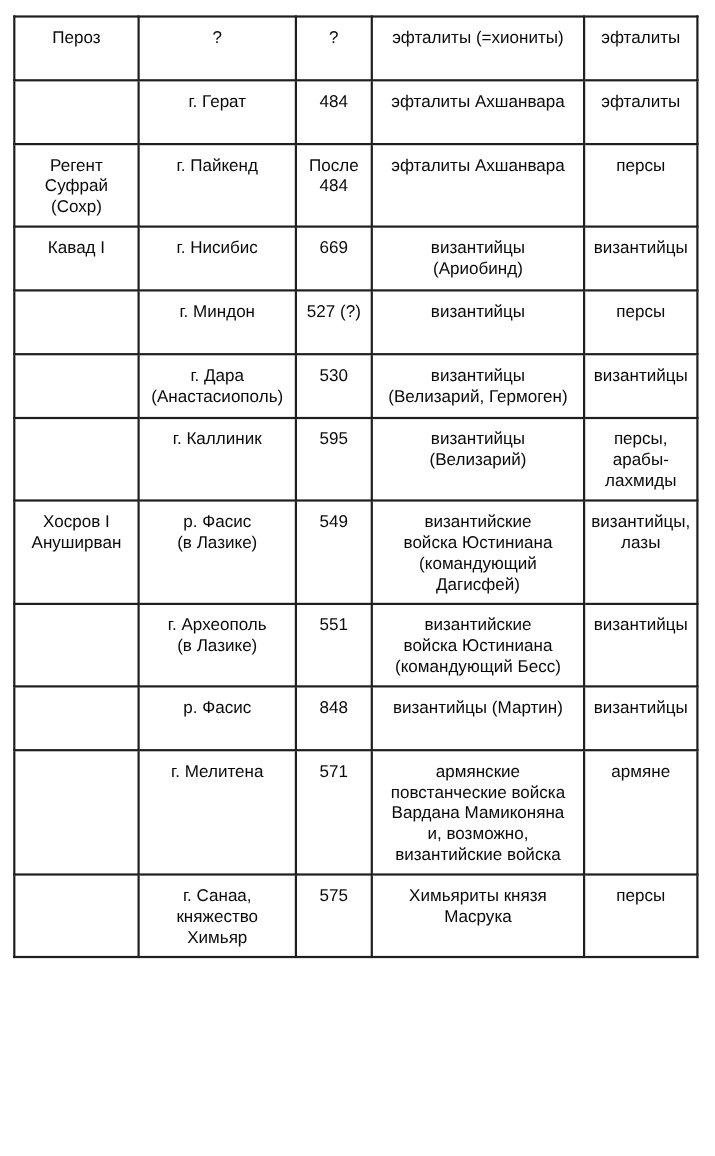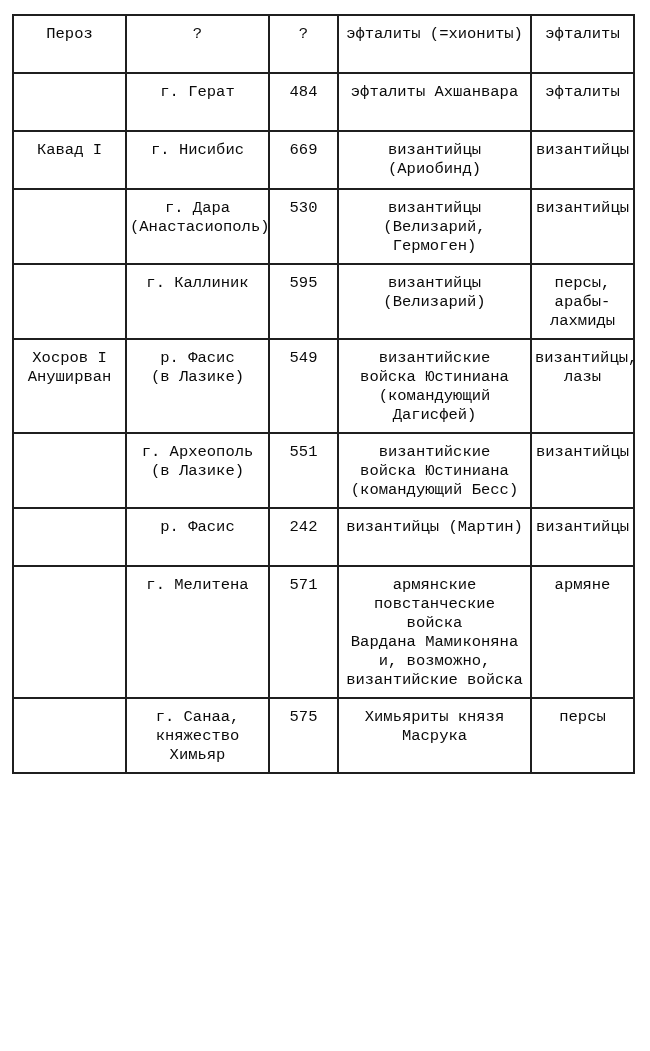--- a/index.html
+++ b/index.html
@@ -8,21 +8,21 @@
     background: #ffffff;
     width: 650px;
     height: 1051px;
     overflow: hidden;
   }
   .page {
     position: relative;
     width: 650px;
     height: 1051px;
     background: #ffffff;
-    font-family: Liberation Mono, monospace;
+    font-family: Liberation Sans, sans-serif;
     color: #000000;
   }
   table.battles {
     position: absolute;
     left: 12px;
     top: 14px;
     width: 621px;
     border-collapse: collapse;
     table-layout: fixed;
   }
@@ -65,26 +65,43 @@
         <td>эфталиты</td>
       </tr>
       <tr>
         <td></td>
         <td>г. Герат</td>
         <td>484</td>
         <td>эфталиты Ахшанвара</td>
         <td>эфталиты</td>
       </tr>
       <tr>
+        <td>Регент
+Суфрай
+(Сохр)</td>
+        <td>г. Пайкенд</td>
+        <td>После
+484</td>
+        <td>эфталиты Ахшанвара</td>
+        <td>персы</td>
+      </tr>
+      <tr>
         <td>Кавад I</td>
         <td>г. Нисибис</td>
         <td>669</td>
         <td>византийцы
 (Ариобинд)</td>
         <td>византийцы</td>
+      </tr>
+      <tr>
+        <td></td>
+        <td>г. Миндон</td>
+        <td>527 (?)</td>
+        <td>византийцы</td>
+        <td>персы</td>
       </tr>
       <tr>
         <td></td>
         <td>г. Дара
 (Анастасиополь)</td>
         <td>530</td>
         <td>византийцы
 (Велизарий, Гермоген)</td>
         <td>византийцы</td>
       </tr>
@@ -117,21 +134,21 @@
 (в Лазике)</td>
         <td>551</td>
         <td>византийские
 войска Юстиниана
 (командующий Бесс)</td>
         <td>византийцы</td>
       </tr>
       <tr>
         <td></td>
         <td>р. Фасис</td>
-        <td>242</td>
+        <td>848</td>
         <td>византийцы (Мартин)</td>
         <td>византийцы</td>
       </tr>
       <tr>
         <td></td>
         <td>г. Мелитена</td>
         <td>571</td>
         <td>армянские
 повстанческие войска
 Вардана Мамиконяна

